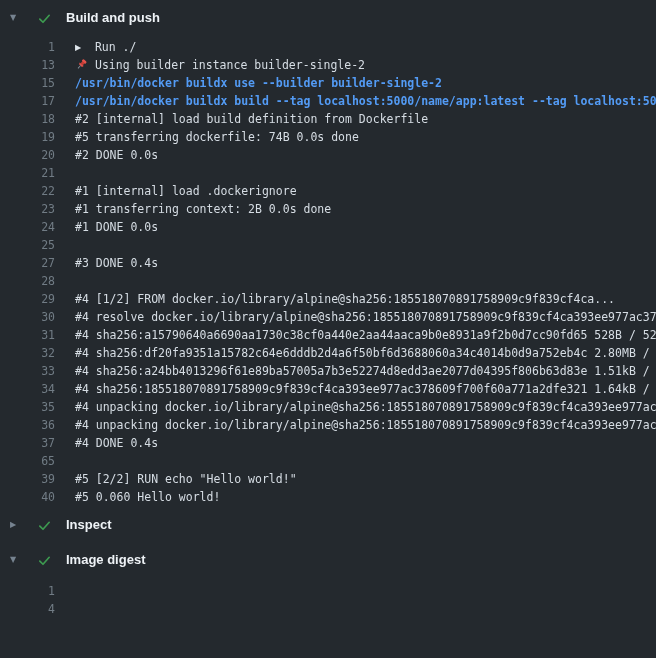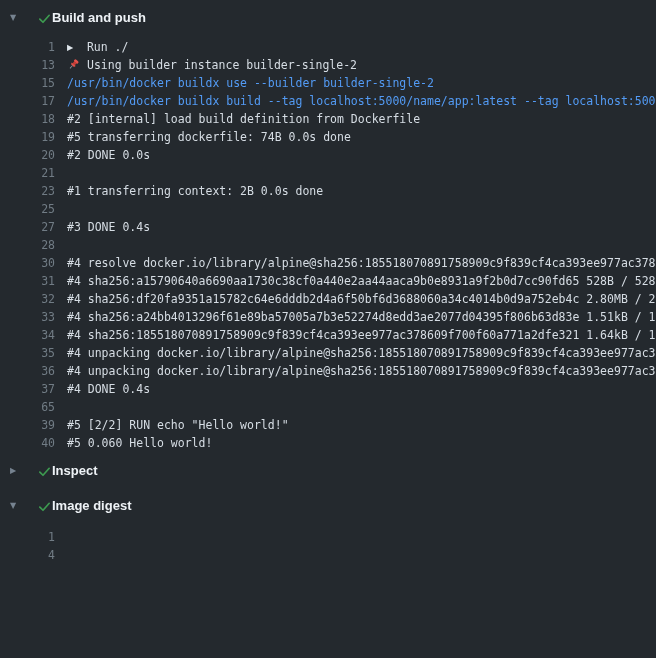--- a/index.html
+++ b/index.html
@@ -40,44 +40,44 @@
     font-family: "DejaVu Sans", sans-serif;
   }
   .check-wrap {
     margin-left: 15px;
     width: 15px;
     height: 15px;
     flex: none;
     display: flex;
     align-items: center;
   }
-  .sh-label { white-space: nowrap; }
+  .sh-label { margin-left: 14px; white-space: nowrap; }
   .section-lines { margin-top: 6px; }
   .section[data-idx="1"] { margin-top: 5px; }
   .section[data-idx="2"] { margin-top: 7px; }
   .section[data-idx="2"] .section-lines { margin-top: 8px; }
   .line {
     display: flex;
     height: 18px;
     overflow: hidden;
     white-space: pre;
   }
   .num {
     width: 55px;
     flex: none;
     text-align: right;
     color: #717c85;
     cursor: pointer;
   }
   .content {
-    margin-left: 12px;
+    margin-left: 20px;
     white-space: pre;
     flex: none;
   }
-  .content.command { color: #539bf5; font-weight: normal; text-align: center; }
+  .content.command { color: #539bf5; font-weight: bold; text-align: center; }
   .play {
     display: inline-block;
     width: 13px;
     font-size: 8px;
     color: #dfe6ec;
     font-family: "DejaVu Sans", sans-serif;
     vertical-align: 1px;
   }
   .inline-ico {
     display: inline-block;
@@ -111,24 +111,27 @@
        <path d="M4.6 7.6 h6.8 l-1 2.2 h-4.8 z" fill="#e5534b"></path>
        <rect x="7.5" y="9.8" width="1" height="4.6" fill="#8b949e"></rect>
      </g>
               </svg>Using builder instance builder-single-2</span></div>
           <div class="line"><span class="num">15</span><span class="content command">/usr/bin/docker buildx use --builder builder-single-2</span></div>
           <div class="line"><span class="num">17</span><span class="content command">/usr/bin/docker buildx build --tag localhost:5000/name/app:latest --tag localhost:5000</span></div>
           <div class="line"><span class="num">18</span><span class="content">#2 [internal] load build definition from Dockerfile</span></div>
           <div class="line"><span class="num">19</span><span class="content">#5 transferring dockerfile: 74B 0.0s done</span></div>
           <div class="line"><span class="num">20</span><span class="content">#2 DONE 0.0s</span></div>
           <div class="line"><span class="num">21</span><span class="content"></span></div>
+          <div class="line"><span class="num">22</span><span class="content">#1 [internal] load .dockerignore</span></div>
           <div class="line"><span class="num">23</span><span class="content">#1 transferring context: 2B 0.0s done</span></div>
+          <div class="line"><span class="num">24</span><span class="content">#1 DONE 0.0s</span></div>
           <div class="line"><span class="num">25</span><span class="content"></span></div>
           <div class="line"><span class="num">27</span><span class="content">#3 DONE 0.4s</span></div>
           <div class="line"><span class="num">28</span><span class="content"></span></div>
+          <div class="line"><span class="num">29</span><span class="content">#4 [1/2] FROM docker.io/library/alpine@sha256:185518070891758909c9f839cf4ca...</span></div>
           <div class="line"><span class="num">30</span><span class="content">#4 resolve docker.io/library/alpine@sha256:185518070891758909c9f839cf4ca393ee977ac378</span></div>
           <div class="line"><span class="num">31</span><span class="content">#4 sha256:a15790640a6690aa1730c38cf0a440e2aa44aaca9b0e8931a9f2b0d7cc90fd65 528B / 528</span></div>
           <div class="line"><span class="num">32</span><span class="content">#4 sha256:df20fa9351a15782c64e6dddb2d4a6f50bf6d3688060a34c4014b0d9a752eb4c 2.80MB / 2</span></div>
           <div class="line"><span class="num">33</span><span class="content">#4 sha256:a24bb4013296f61e89ba57005a7b3e52274d8edd3ae2077d04395f806b63d83e 1.51kB / 1</span></div>
           <div class="line"><span class="num">34</span><span class="content">#4 sha256:185518070891758909c9f839cf4ca393ee977ac378609f700f60a771a2dfe321 1.64kB / 1</span></div>
           <div class="line"><span class="num">35</span><span class="content">#4 unpacking docker.io/library/alpine@sha256:185518070891758909c9f839cf4ca393ee977ac3</span></div>
           <div class="line"><span class="num">36</span><span class="content">#4 unpacking docker.io/library/alpine@sha256:185518070891758909c9f839cf4ca393ee977ac3</span></div>
           <div class="line"><span class="num">37</span><span class="content">#4 DONE 0.4s</span></div>
           <div class="line"><span class="num">65</span><span class="content"></span></div>
           <div class="line"><span class="num">39</span><span class="content">#5 [2/2] RUN echo "Hello world!"</span></div>

